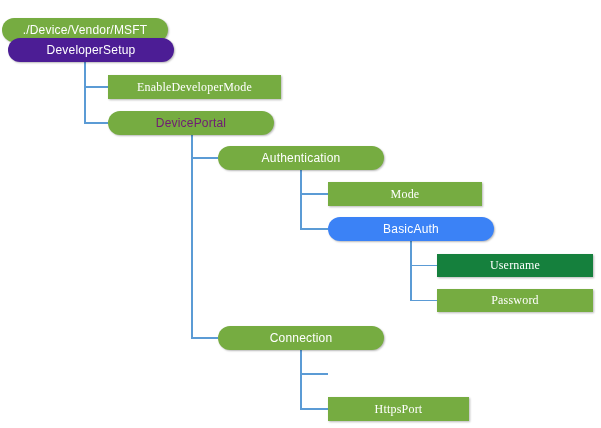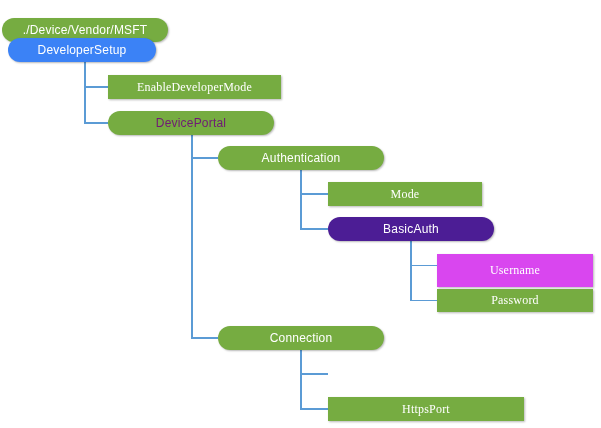--- a/index.html
+++ b/index.html
@@ -50,43 +50,43 @@
       <g>
         <path d="M 301 350 L 301 374 L 328 374" fill="none" stroke="#5b9bd5" stroke-width="1.6" shape-rendering="crispEdges"></path>
       </g>
       <g>
         <path d="M 301 350 L 301 409 L 328 409" fill="none" stroke="#5b9bd5" stroke-width="1.6" shape-rendering="crispEdges"></path>
       </g>
     </svg>
 <div class="node pill" style="left: 2px; top: 2px; width: 166px; height: 24px; background: rgb(118, 172, 65); color: rgb(255, 255, 255); margin-top: 16px;">
       <span>./Device/Vendor/MSFT</span>
     </div>
-    <div class="node pill" style="left: 8px; top: 38px; width: 148px; height: 24px; background: #3b82f6; color: rgb(255, 255, 255);">
+    <div class="node pill" style="left: 8px; top: 38px; width: 166px; height: 24px; background: #4c1d95; color: rgb(255, 255, 255);">
       <span>DeveloperSetup</span>
     </div>
     <div class="node rect" style="left: 108px; top: 75px; width: 173px; height: 24px; background: rgb(118, 172, 65); color: rgb(255, 255, 255);">
       <span>EnableDeveloperMode</span>
     </div>
     <div class="node pill" style="left: 108px; top: 111px; width: 166px; height: 24px; background: rgb(118, 172, 65); color: #701a75;">
       <span>DevicePortal</span>
     </div>
     <div class="node pill" style="left: 218px; top: 146px; width: 166px; height: 24px; background: rgb(118, 172, 65); color: rgb(255, 255, 255);">
       <span>Authentication</span>
     </div>
     <div class="node rect" style="left: 328px; top: 182px; width: 154px; height: 24px; background: rgb(118, 172, 65); color: rgb(255, 255, 255);">
       <span>Mode</span>
     </div>
-    <div class="node pill" style="left: 328px; top: 217px; width: 166px; height: 24px; background: #4c1d95; color: rgb(255, 255, 255);">
+    <div class="node pill" style="left: 328px; top: 217px; width: 166px; height: 24px; background: #3b82f6; color: rgb(255, 255, 255);">
       <span>BasicAuth</span>
     </div>
-    <div class="node rect" style="left: 437px; top: 254px; width: 156px; height: 33px; background: #d946ef; color: rgb(255, 255, 255);">
+    <div class="node rect" style="left: 437px; top: 254px; width: 156px; height: 23px; background: #15803d; color: rgb(255, 255, 255);">
       <span>Username</span>
     </div>
     <div class="node rect" style="left: 437px; top: 289px; width: 156px; height: 23px; background: rgb(118, 172, 65); color: rgb(255, 255, 255);">
       <span>Password</span>
     </div>
     <div class="node pill" style="left: 218px; top: 326px; width: 166px; height: 24px; background: rgb(118, 172, 65); color: rgb(255, 255, 255);">
       <span>Connection</span>
     </div>
-    <div class="node rect" style="left: 328px; top: 397px; width: 196px; height: 24px; background: rgb(118, 172, 65); color: rgb(255, 255, 255);">
+    <div class="node rect" style="left: 328px; top: 397px; width: 141px; height: 24px; background: rgb(118, 172, 65); color: rgb(255, 255, 255);">
       <span>HttpsPort</span>
     </div>
   </div>
 
 </body></html>

